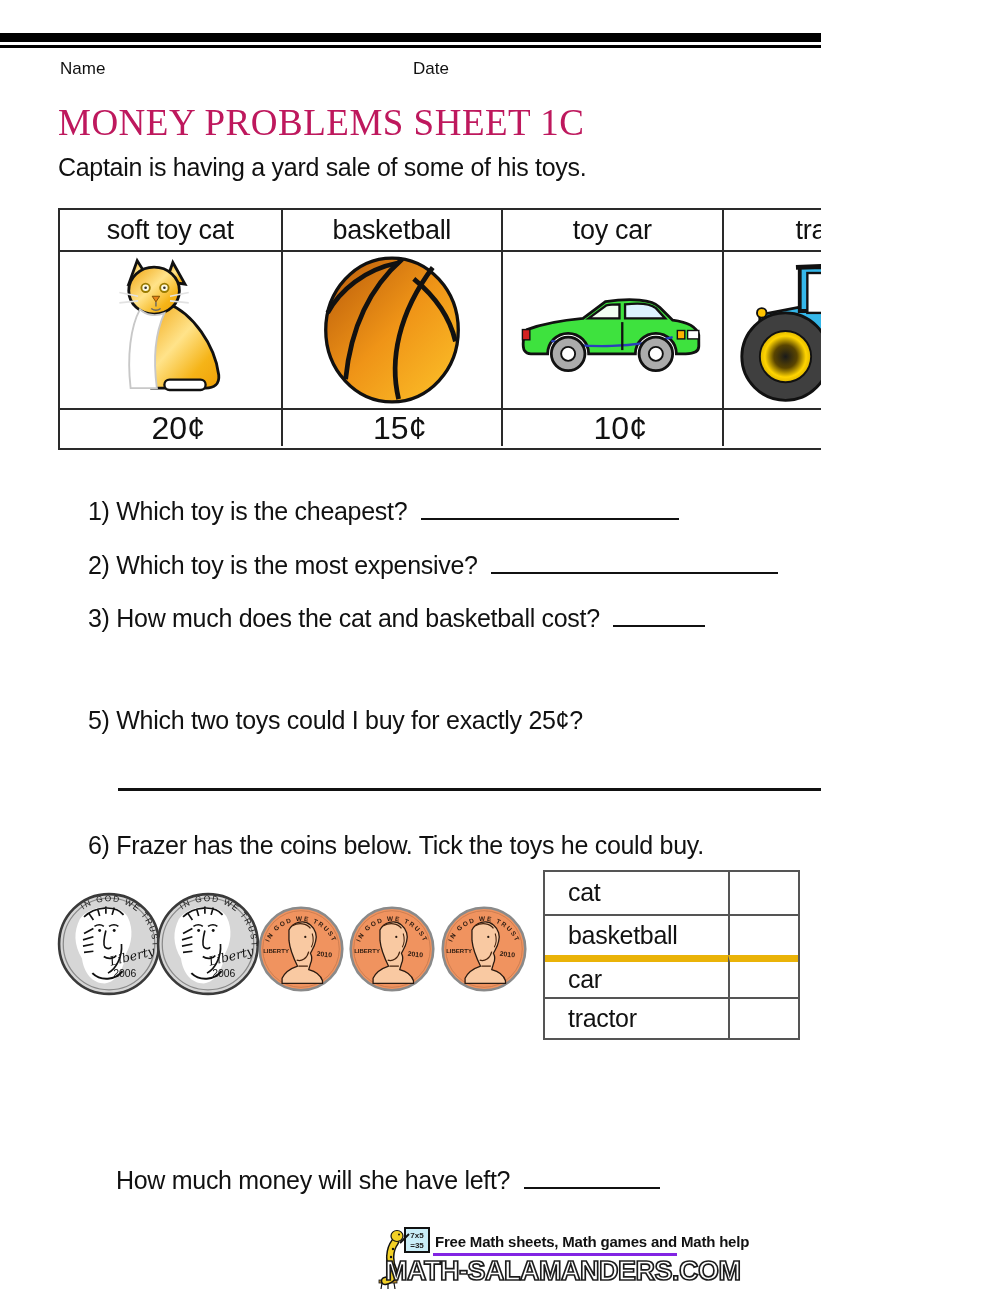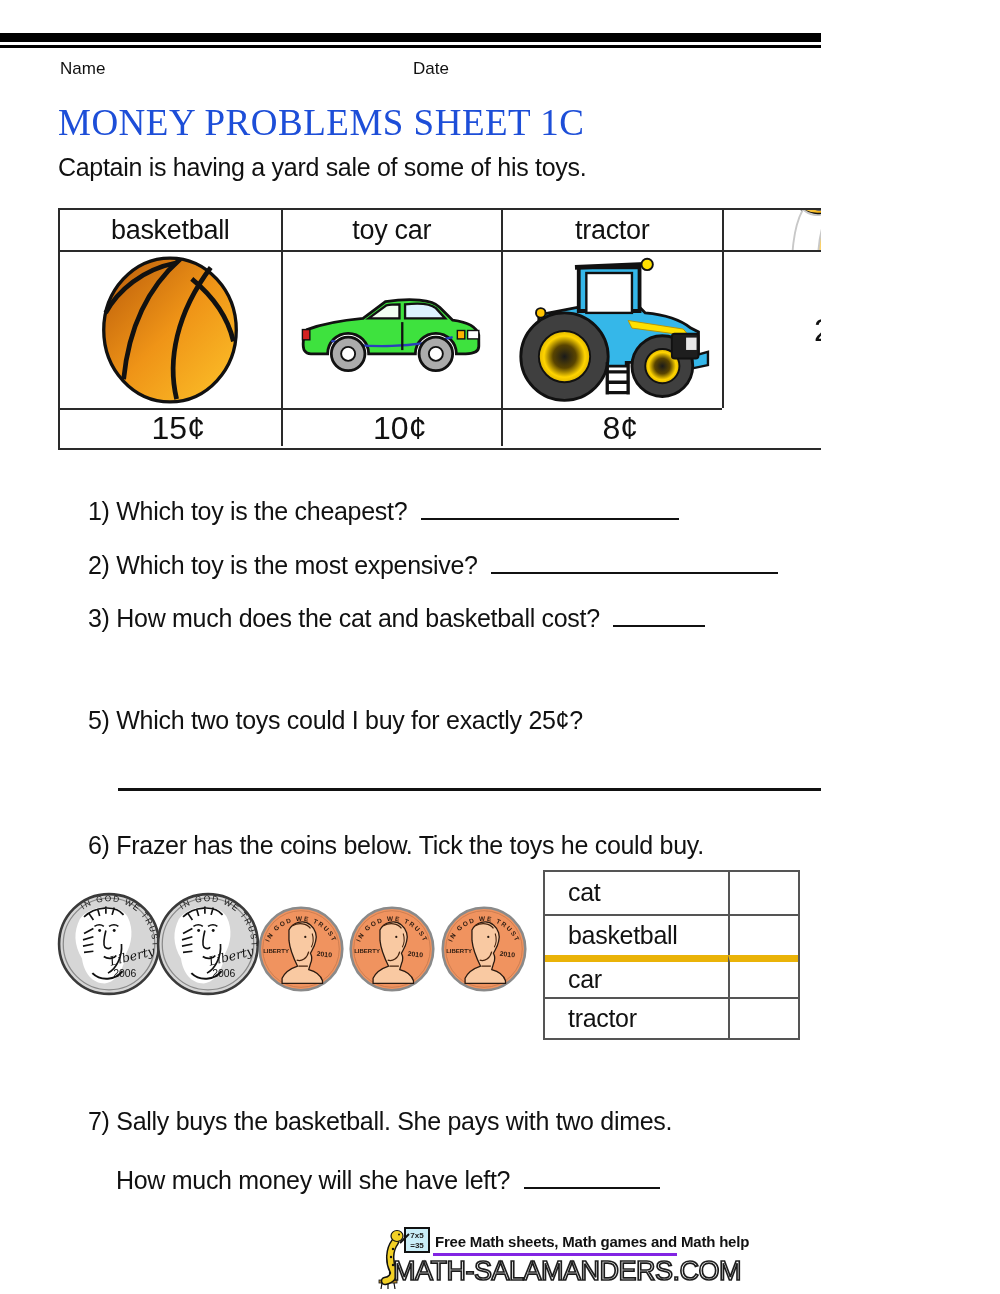--- a/index.html
+++ b/index.html
@@ -56,21 +56,21 @@
   .tick-table>div:nth-child(even){border-left:2px solid #555;}
   .tick-table>div:nth-child(n+3){border-top:2px solid #555;}
   .tick-table>div:nth-child(5),.tick-table>div:nth-child(6){border-top:7px solid #eab308;}
   .tick-label{padding-left:23px;font-size:25px;letter-spacing:-0.3px;}
 
   
   .footer{left:375px;top:1224px;width:360px;height:70px;}
   .f-logo{left:0;top:0;width:58px;height:66px;}
   .f-tagline{left:60px;top:9px;font-size:15px;font-weight:700;letter-spacing:-0.2px;white-space:nowrap;}
   .f-rule{left:58px;top:29px;width:244px;height:3px;}
-  .f-site{left:18px;top:32px;font-size:27px;font-weight:400;text-transform:uppercase;
+  .f-site{left:10px;top:32px;font-size:27px;font-weight:700;text-transform:uppercase;
           letter-spacing:-0.5px;color:#222;white-space:nowrap;}
   @supports (-webkit-text-stroke: 1px black){
     .f-site{color:#fff;-webkit-text-stroke:1.7px #1c1c1c;}
   }
 
   svg text{font-family:"Liberation Sans",sans-serif;}
   .coin-script{font-family:"DejaVu Serif",serif;font-style:italic;}
 </style>
 </head>
 <body>
@@ -100,24 +100,25 @@
         <circle cx="31" cy="30" r="1.6" fill="#111"></circle>
           <circle cx="29" cy="40" r="1.6" fill="#111"></circle>
         <circle cx="31" cy="50" r="1.6" fill="#111"></circle>
           <circle cx="29" cy="60" r="1.6" fill="#111"></circle>
         <circle cx="36" cy="35" r="1.3" fill="#111"></circle>
           <circle cx="34" cy="45" r="1.3" fill="#111"></circle>
       </g>
     </svg>
   </div>
 
-  <div class="abs page-title" style="color: #1d4ed8;">MONEY PROBLEMS SHEET 1C</div>
+  <div class="abs page-title" style="color: #be185d;">MONEY PROBLEMS SHEET 1C</div>
   <div class="abs intro-text">Captain is having a yard sale of some of his toys.</div>
 
   <div class="abs toys-table">
+    <div class="toy-name">soft toy cat</div>
     <div class="toy-name">basketball</div>
     <div class="toy-name">toy car</div>
     <div class="toy-name">tractor</div>
 
     <div>
       <svg viewBox="0 0 180 160" width="180" height="150">
         <defs>
           <linearGradient id="catg" x1="0" y1="0" x2="1" y2="1">
             <stop offset="0" stop-color="#f0a007"></stop>
               <stop offset="0.45" stop-color="#ffe38a"></stop>
@@ -328,24 +329,20 @@
     <div class="tick-label">cat</div>
     <div></div>
     <div class="tick-label">basketball</div>
     <div></div>
     <div class="tick-label">car</div>
     <div></div>
     <div class="tick-label">tractor</div>
     <div></div>
   </div>
 
-  <div class="abs q q7a">
-    <span>7)</span>
-    <span>Sally buys the basketball. She pays with two dimes.</span>
-  </div>
   <div class="abs q q7b">
     <span>How much money will she have left?</span>
     <span class="blank b7"></span>
   </div>
 
   <div class="abs footer">
     <svg class="abs f-logo" viewBox="0 0 58 66">
       <rect x="30" y="4" width="24" height="24" fill="#c9eef8" stroke="#111" stroke-width="2"></rect>
       <text x="42" y="14" text-anchor="middle" font-size="8" font-weight="bold" fill="#222">7x5</text>
       <text x="42" y="24" text-anchor="middle" font-size="8" font-weight="bold" fill="#222">=35</text>

